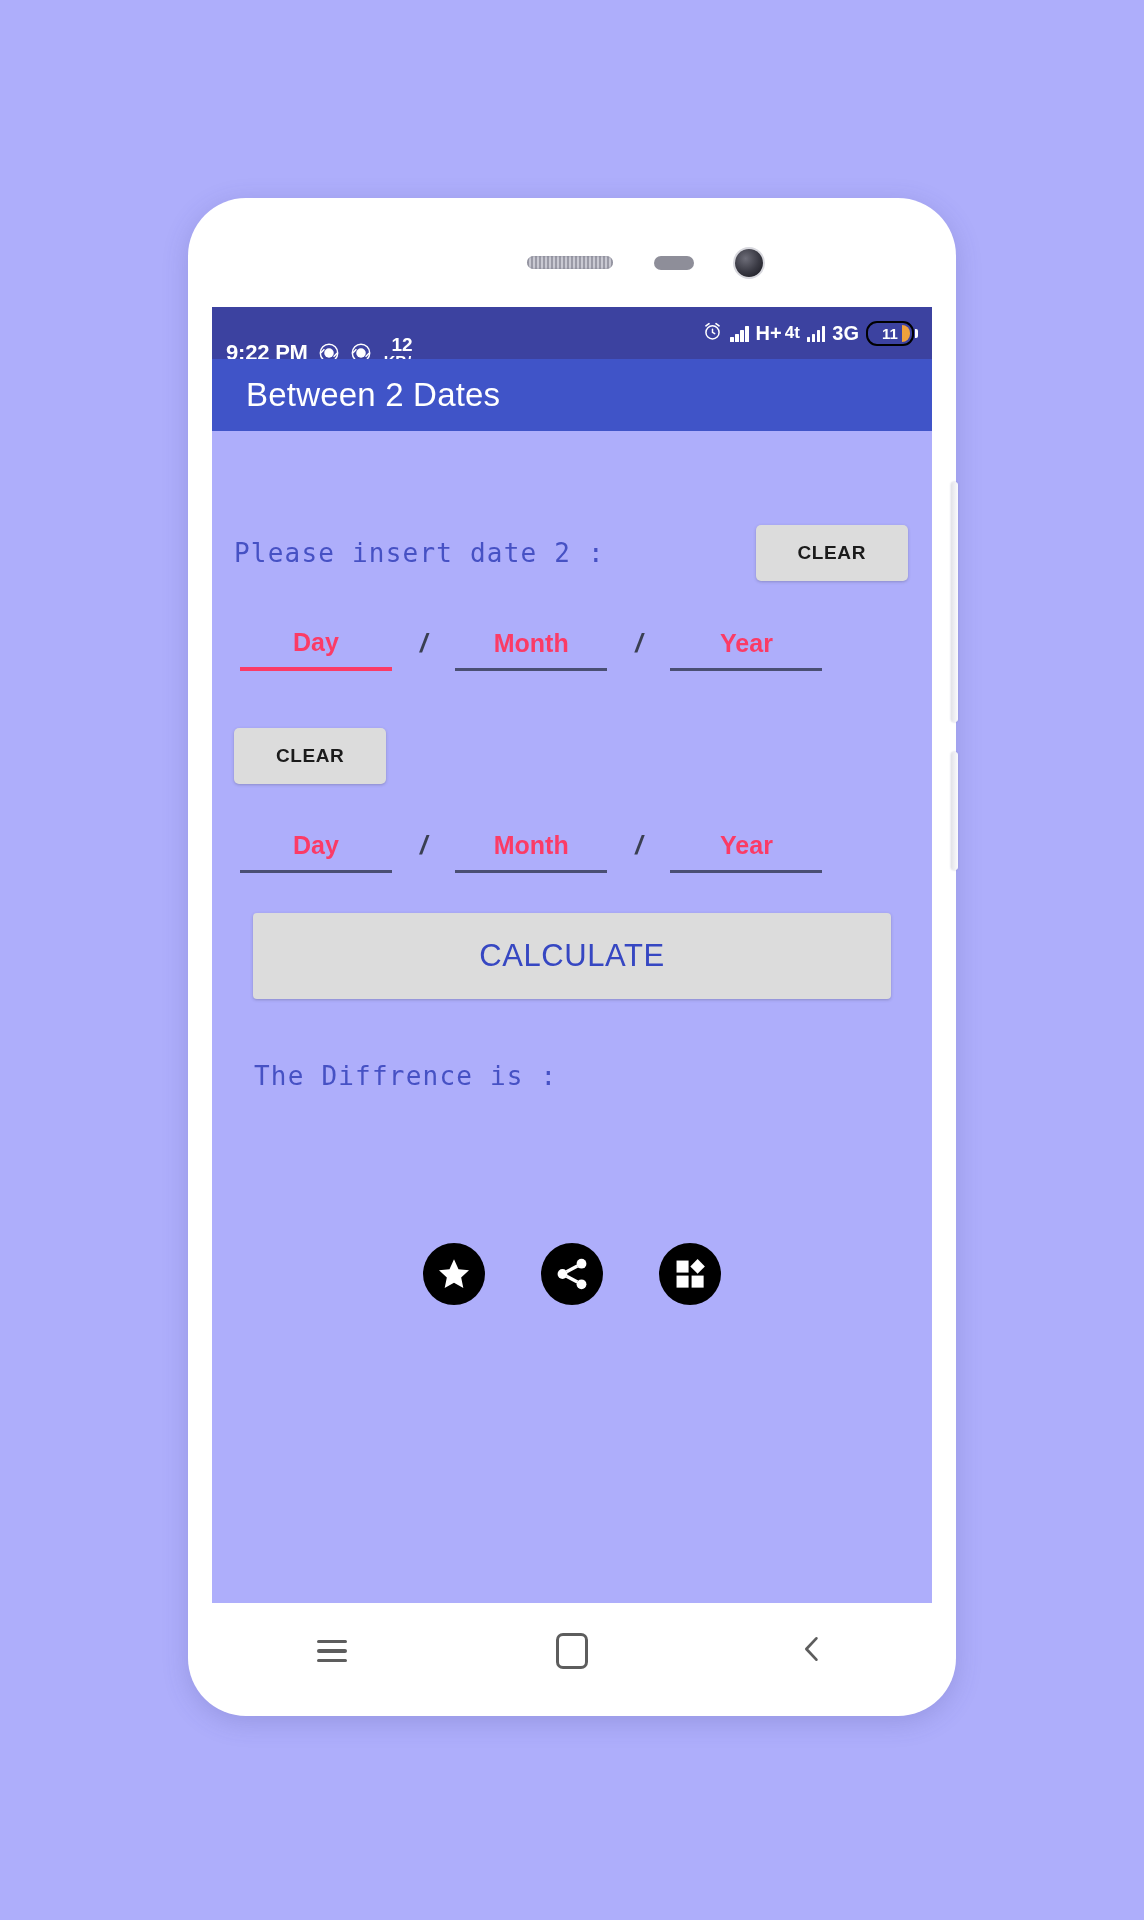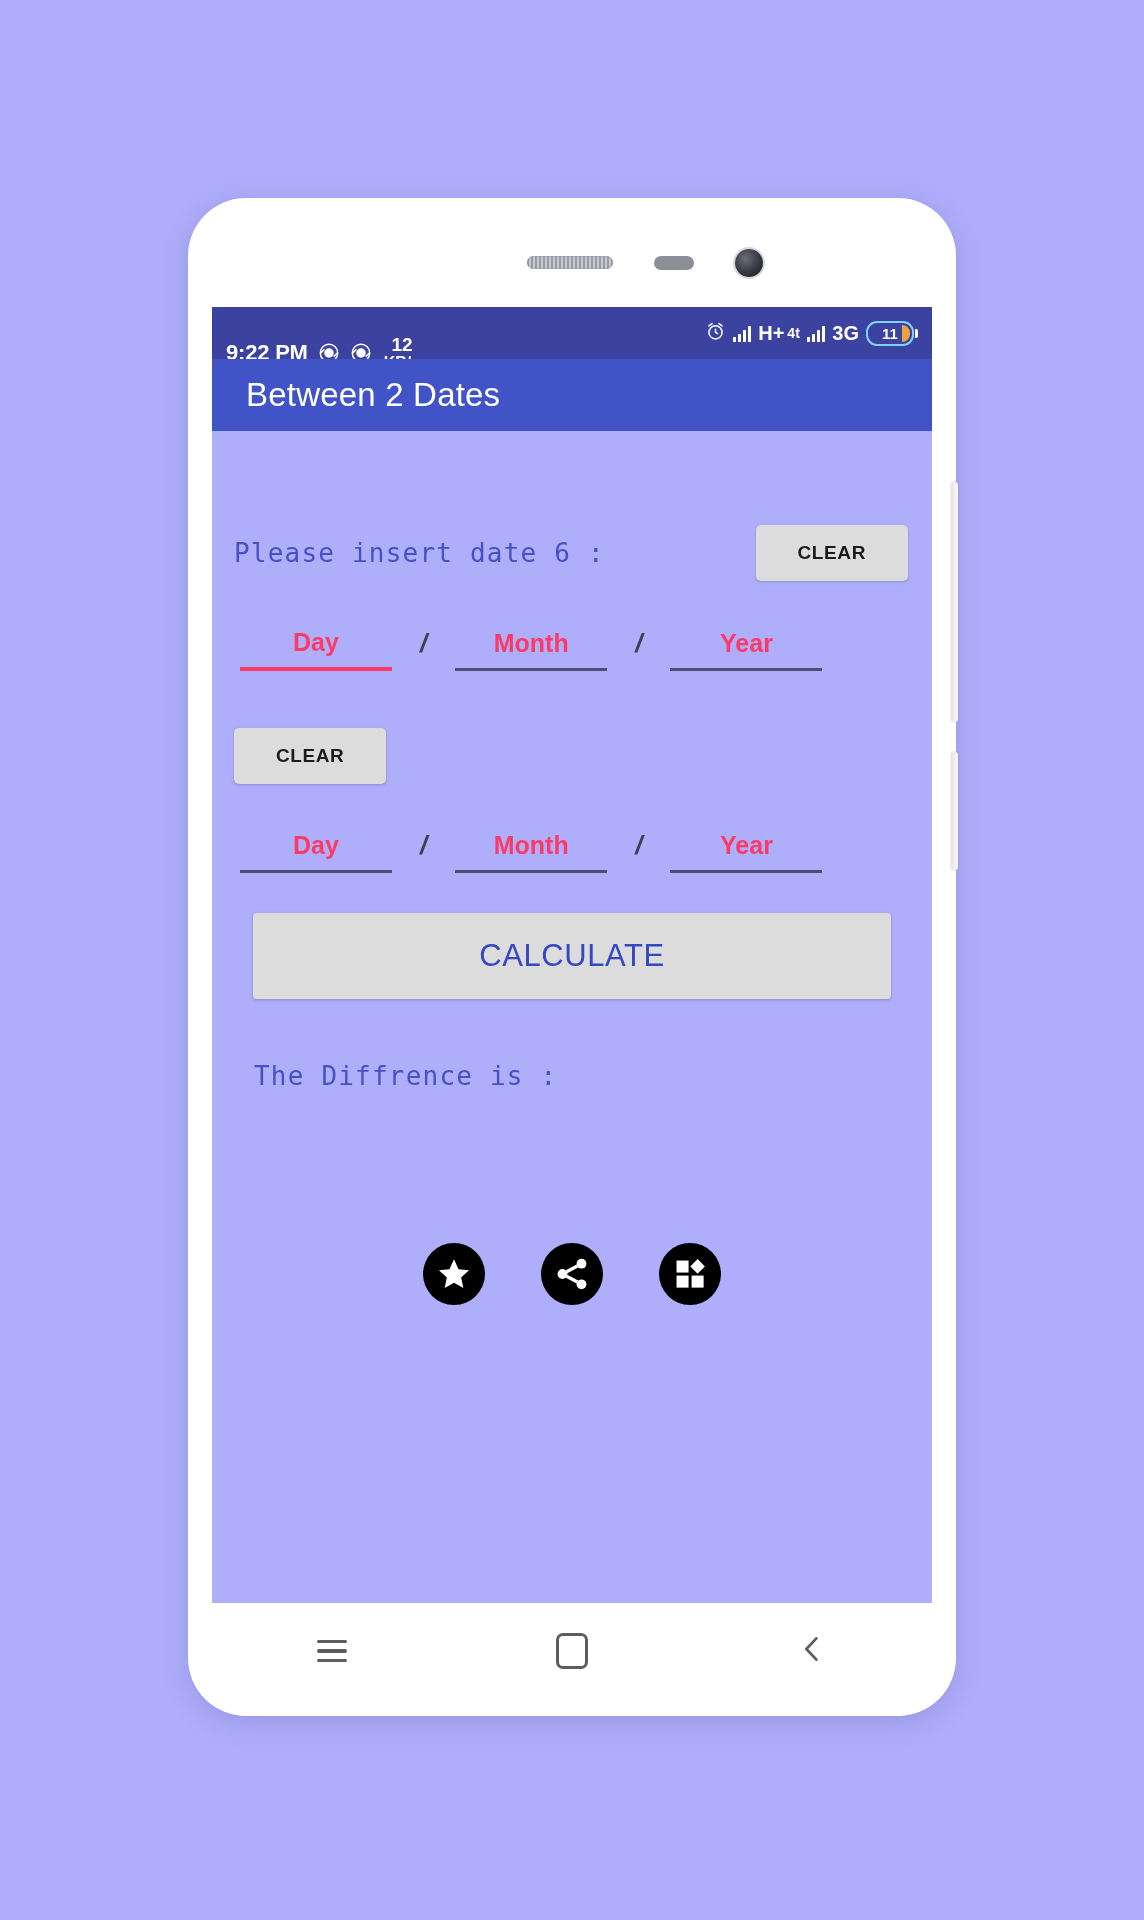--- a/index.html
+++ b/index.html
@@ -107,27 +107,27 @@
   }
   #net-speed .sp-val { font-size: 19px; font-weight: bold; }
   #net-speed .sp-unit { font-size: 16px; font-weight: bold; margin-top: 1px; }
   .sig-bars { display: flex; align-items: flex-end; gap: 1.5px; height: 17px; }
   .sig-bars i { display:block; width: 3.5px; background:#fff; border-radius:.5px; }
   .sig-bars i:nth-child(1){height:5px}
   .sig-bars i:nth-child(2){height:8px}
   .sig-bars i:nth-child(3){height:12px}
   .sig-bars i:nth-child(4){height:16px}
   .net-label { font-size: 20px; font-weight: bold; }
-  .net-label.small { font-size: 14px; font-weight: bold; margin-left:-4px; }
+  .net-label.small { font-size: 17px; font-weight: bold; margin-left:-4px; }
   #battery {
     display: flex; align-items: center;
   }
   #battery .bat-body {
     width: 44px; height: 21px;
-    border: 2px solid #7dd3fc;
+    border: 2px solid #000000;
     border-radius: 11px;
     display: flex; align-items: center; justify-content: center;
     font-size: 15px; font-weight: bold;
     position: relative;
   }
   #battery .bat-fill {
     position:absolute; right:2px; top:2px; bottom:2px; width:8px;
     background:#f0a23c; border-radius:0 8px 8px 0;
   }
   #battery .bat-num { position: relative; z-index: 2; }
@@ -357,21 +357,21 @@
     </div>
   </div>
 
   <div id="app-bar">
     <span id="app-title">Between 2 Dates</span>
   </div>
 
   <div id="app-content">
 
     <div class="date-header" id="date1-header">
-      <span class="prompt-label">Please insert date 6 :</span>
+      <span class="prompt-label">Please insert date 2 :</span>
       <button class="clear-button">CLEAR</button>
     </div>
 
     <div class="date-row" id="date1-row">
       <input class="date-field focused" type="text" placeholder="Day" style="">
       <span class="slash">/</span>
       <input class="date-field" type="text" placeholder="Month" style="">
       <span class="slash">/</span>
       <input class="date-field" type="text" placeholder="Year" style="">
     </div>

